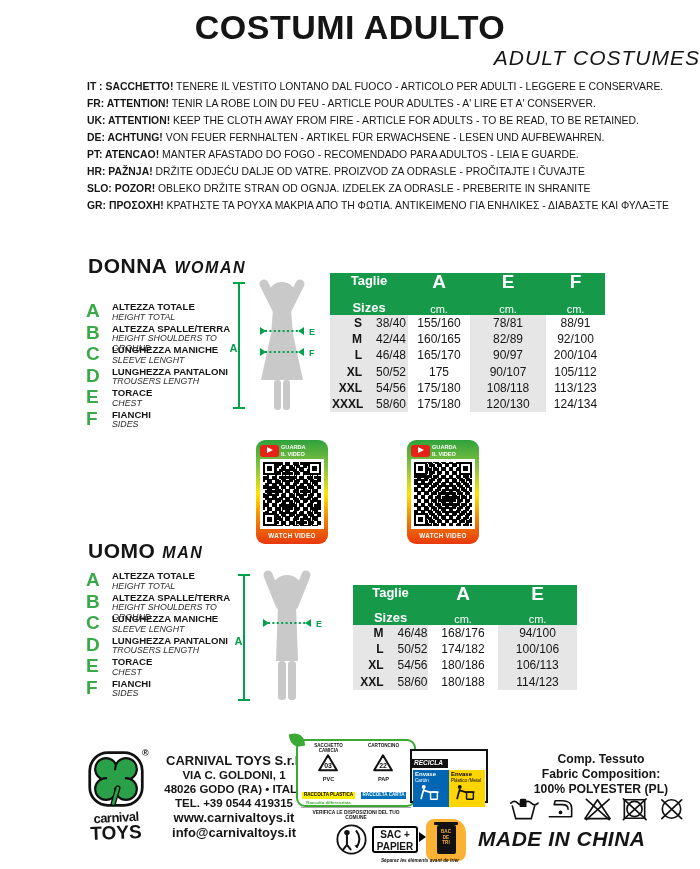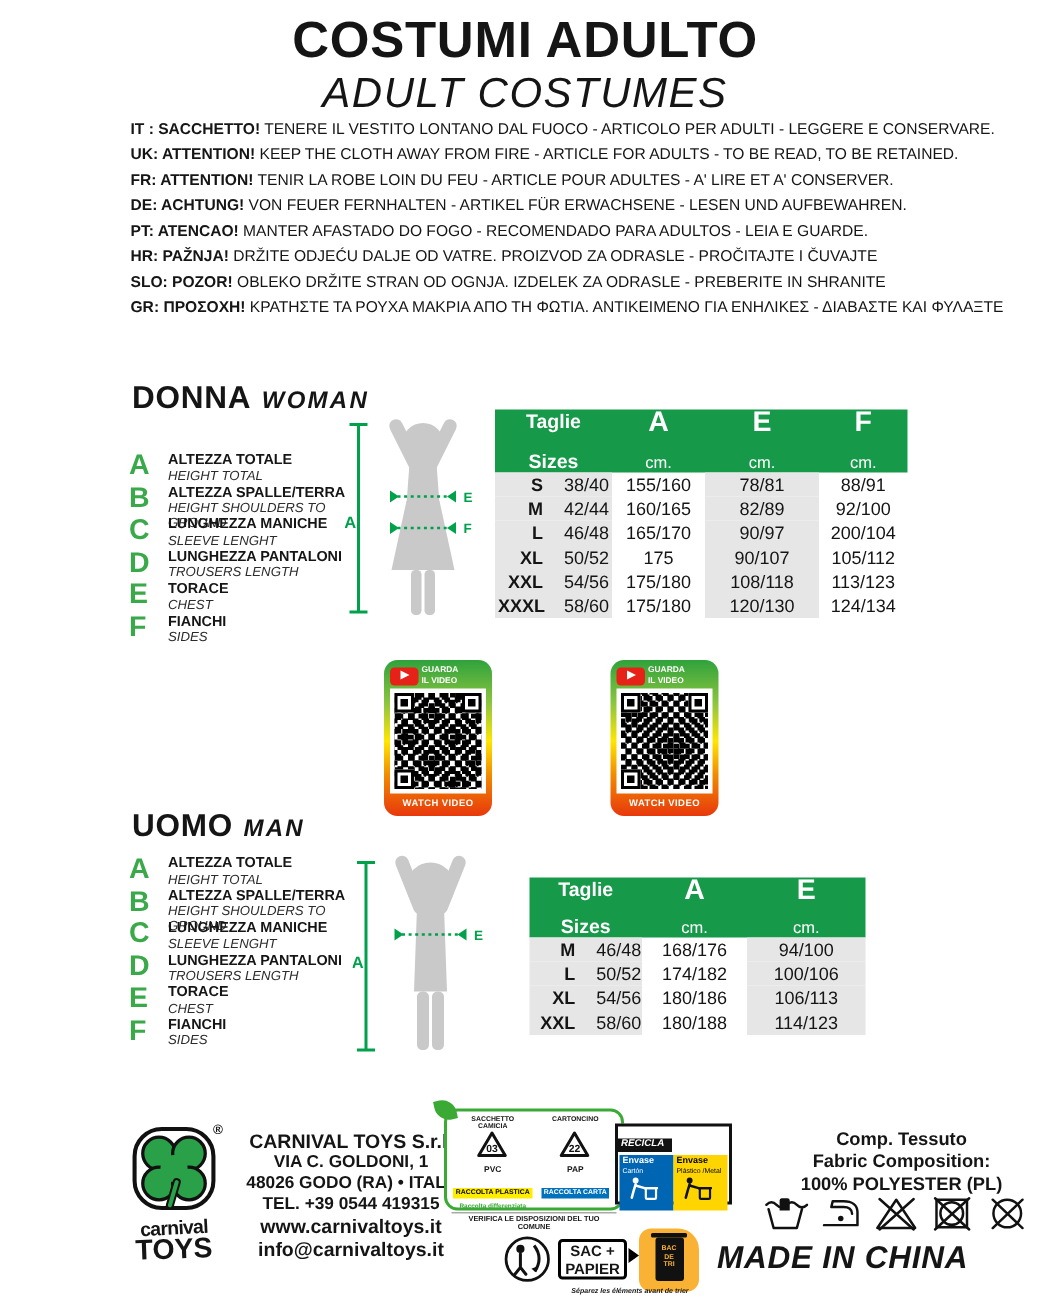--- a/index.html
+++ b/index.html
@@ -2,21 +2,21 @@
 <html><head>
 <meta charset="utf-8">
 <style>
   html,body{margin:0;padding:0;background:#fff;}
   #page{position:relative;width:700px;height:869px;background:#fff;overflow:hidden;
         font-family:"Liberation Sans",sans-serif;color:#151515;}
   .abs{position:absolute;}
 
   
   .title{top:8px;left:0;width:100%;text-align:center;font-size:34px;font-weight:800;letter-spacing:.5px;}
-  .subtitle{top:46px;left:0;width:100%;text-align:center;font-size:28px;font-style:italic;font-weight:500;letter-spacing:1px;}
+  .subtitle{top:46px;left:0;width:100%;text-align:right;font-size:21px;font-style:italic;font-weight:500;letter-spacing:1px;}
 
   
   .warnings{top:78px;left:87px;width:545px;}
   .warn{font-size:10.4px;line-height:17px;white-space:nowrap;}
   .warn b{font-weight:800;}
 
   
   .sec-title{font-size:21px;font-weight:800;letter-spacing:.5px;}
   .sec-title .en{font-size:16px;font-style:italic;font-weight:600;margin-left:7px;letter-spacing:1.5px;margin-top:48px;}
 
@@ -122,22 +122,22 @@
 </head>
 <body>
 
 <div id="page">
 
   <div class="abs title">COSTUMI ADULTO</div>
   <div class="abs subtitle">ADULT COSTUMES</div>
 
   <div class="abs warnings">
     <div class="warn"><b>IT : SACCHETTO!</b> <span>TENERE IL VESTITO LONTANO DAL FUOCO - ARTICOLO PER ADULTI - LEGGERE E CONSERVARE.</span></div>
+    <div class="warn"><b>FR: ATTENTION!</b> <span>TENIR LA ROBE LOIN DU FEU - ARTICLE POUR ADULTES - A' LIRE ET A' CONSERVER.</span></div>
     <div class="warn"><b>UK: ATTENTION!</b> <span>KEEP THE CLOTH AWAY FROM FIRE - ARTICLE FOR ADULTS - TO BE READ, TO BE RETAINED.</span></div>
-    <div class="warn"><b>FR: ATTENTION!</b> <span>TENIR LA ROBE LOIN DU FEU - ARTICLE POUR ADULTES - A' LIRE ET A' CONSERVER.</span></div>
     <div class="warn"><b>DE: ACHTUNG!</b> <span>VON FEUER FERNHALTEN - ARTIKEL FÜR ERWACHSENE - LESEN UND AUFBEWAHREN.</span></div>
     <div class="warn"><b>PT: ATENCAO!</b> <span>MANTER AFASTADO DO FOGO - RECOMENDADO PARA ADULTOS - LEIA E GUARDE.</span></div>
     <div class="warn"><b>HR: PAŽNJA!</b> <span>DRŽITE ODJEĆU DALJE OD VATRE. PROIZVOD ZA ODRASLE - PROČITAJTE I ČUVAJTE</span></div>
     <div class="warn"><b>SLO: POZOR!</b> <span>OBLEKO DRŽITE STRAN OD OGNJA. IZDELEK ZA ODRASLE - PREBERITE IN SHRANITE</span></div>
     <div class="warn"><b>GR: ΠΡΟΣΟΧΗ!</b> <span>ΚΡΑΤΗΣΤΕ ΤΑ ΡΟΥΧΑ ΜΑΚΡΙΑ ΑΠΟ ΤΗ ΦΩΤΙΑ. ΑΝΤΙΚΕΙΜΕΝΟ ΓΙΑ ΕΝΗΛΙΚΕΣ - ΔΙΑΒΑΣΤΕ ΚΑΙ ΦΥΛΑΞΤΕ</span></div>
   </div>
 
   <div class="abs sec-title" style="left:88px;top:254px;">
     <span>DONNA</span><span class="en">WOMAN</span>
   </div>

